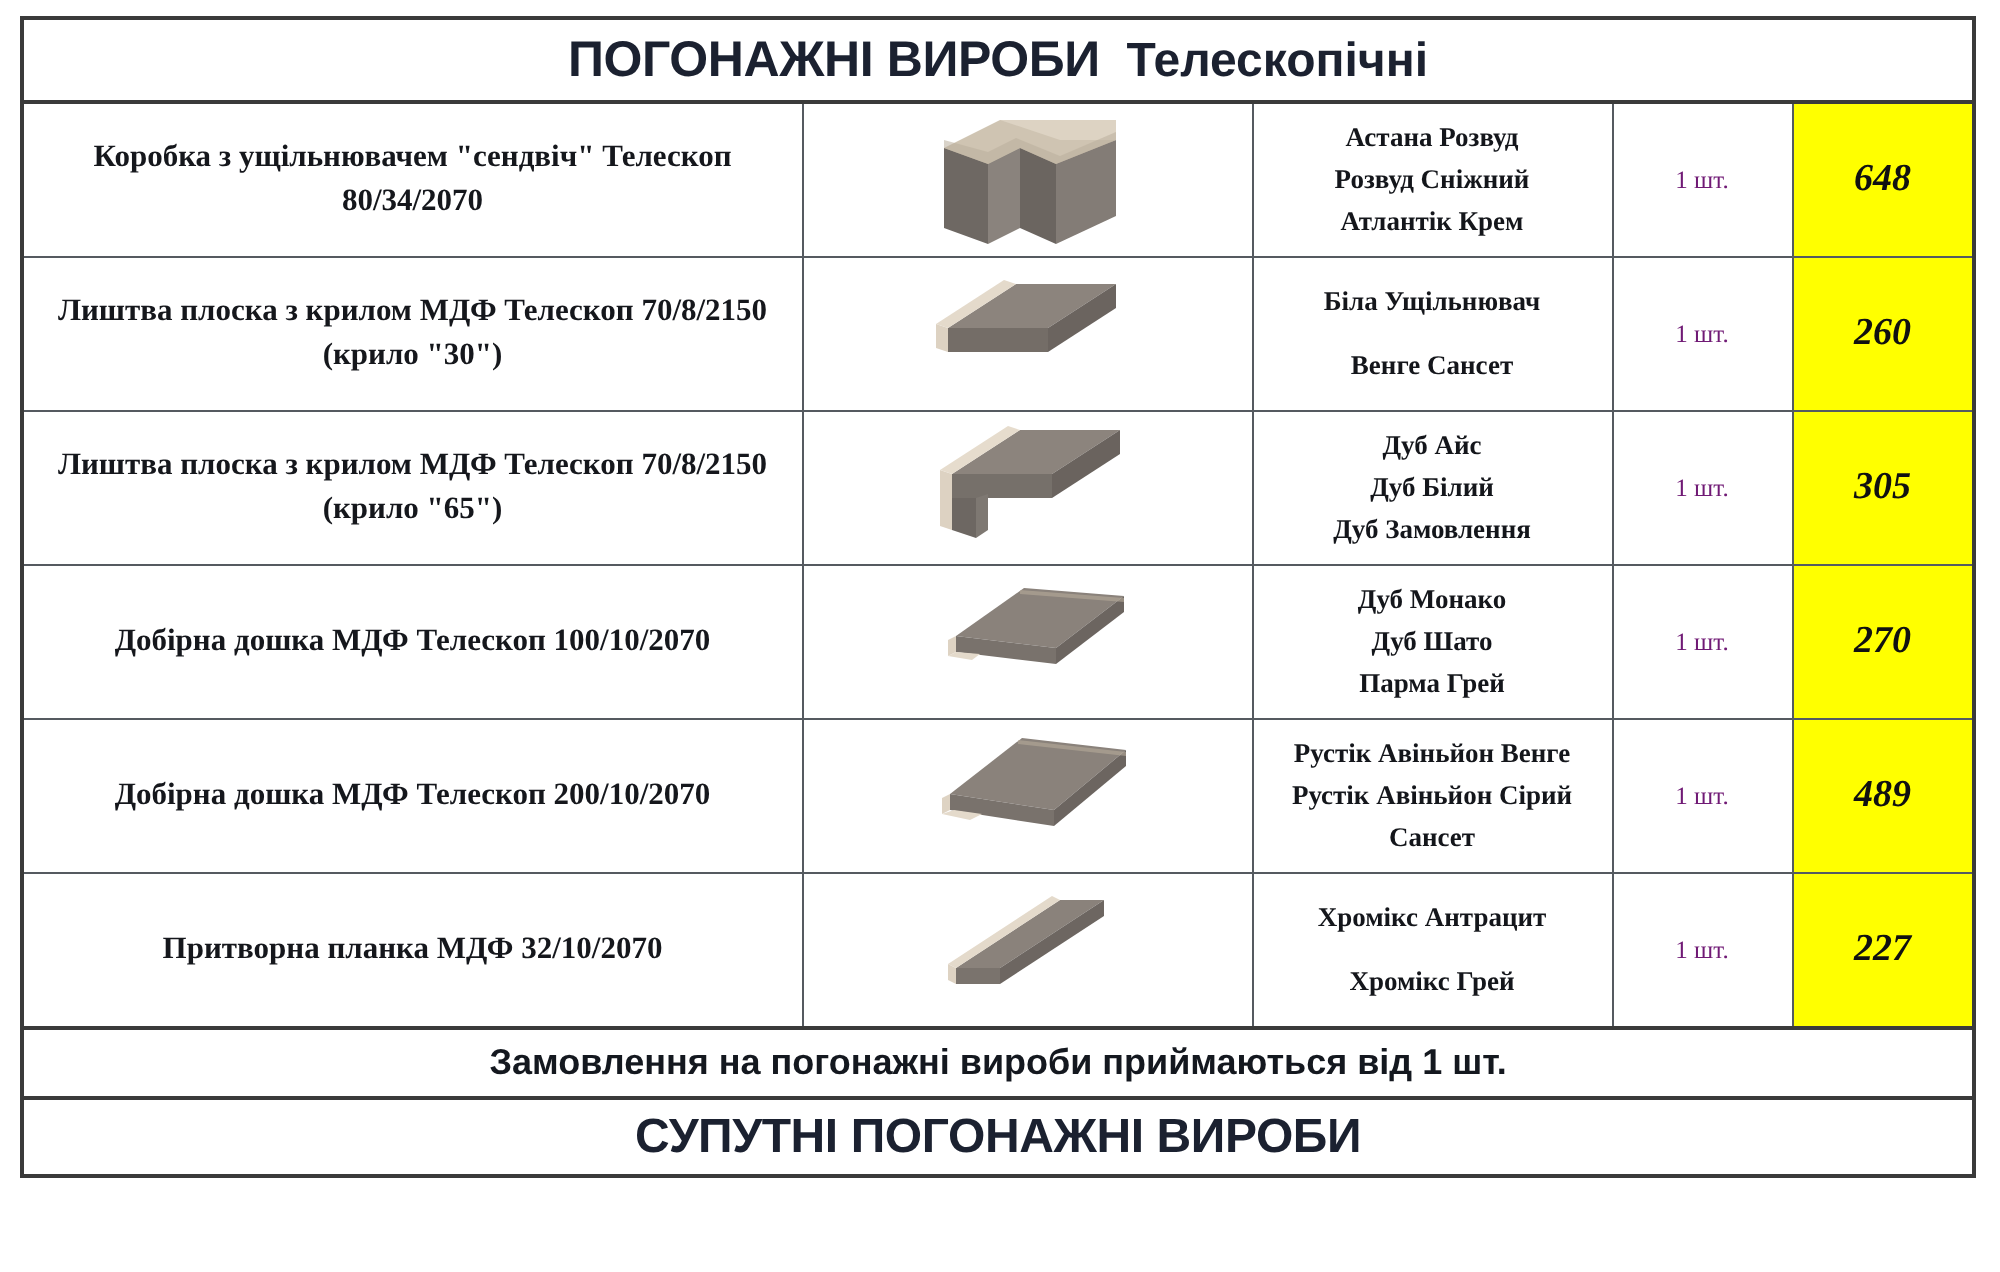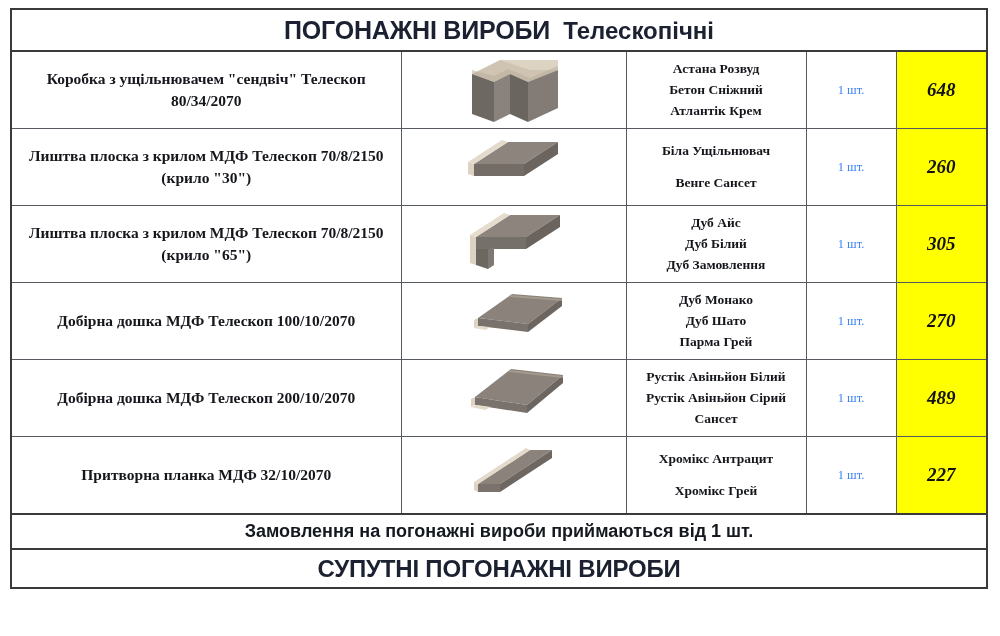--- a/index.html
+++ b/index.html
@@ -102,21 +102,21 @@
     display: flex;
     flex-direction: column;
     justify-content: space-around;
     height: 100%;
     min-height: 64px;
   }
   .decor-stack span { display: block; padding: 1px 0; }
 
   .cell-qty {
     font-size: 12.5px;
-    color: #3b82f6;
+    color: #701a75;
   }
   .cell-price {
     background: #ffff00;
     font-weight: bold;
     font-size: 19px;
     color: #111111;
     font-style: italic;
   }
 
   
@@ -175,21 +175,21 @@
             <polygon points="40,30 40,70 56,62 56,22" fill="#8a837d"></polygon>
             <polygon points="56,22 56,62 74,70 74,30" fill="#6b6560"></polygon>
             <polygon points="74,30 74,70 104,56 104,18" fill="#837c76"></polygon>
             <polygon points="18,22 40,30 56,22 74,30 104,18 104,14 76,26 54,17 40,24 18,18" fill="#b9ae9d" opacity="0.55"></polygon>
           </svg>
         </div>
       </td>
       <td class="decor-cell" rowspan="1">
         <div class="decor-stack">
           <span>Астана Розвуд</span>
-          <span>Бетон Сніжний</span>
+          <span>Розвуд Сніжний</span>
           <span>Атлантік Крем</span>
         </div>
       </td>
       <td class="cell-qty">1 шт.</td>
       <td class="cell-price">648</td>
     </tr>
 
     <tr class="product-row">
       <td class="cell-name">
         <span>Лиштва плоска з крилом   МДФ   Телескоп 70/8/2150</span>
@@ -283,21 +283,21 @@
             <polygon points="22,36 74,44 74,52 22,44" fill="#79726c"></polygon>
             <polygon points="74,44 110,14 110,22 74,52" fill="#6c6560"></polygon>
             <polygon points="18,38 22,36 22,44 18,46" fill="#ded3c3"></polygon>
             <polygon points="18,46 24,44 38,46 32,49" fill="#e4dacb"></polygon>
             <polygon points="56,9 110,15 110,17 56,11" fill="#b5aa99" opacity="0.6"></polygon>
           </svg>
         </div>
       </td>
       <td class="decor-cell">
         <div class="decor-stack">
-          <span>Рустік Авіньйон Білий</span>
+          <span>Рустік Авіньйон Венге</span>
           <span>Рустік Авіньйон Сірий</span>
           <span>Сансет</span>
         </div>
       </td>
       <td class="cell-qty">1 шт.</td>
       <td class="cell-price">489</td>
     </tr>
 
     <tr class="product-row">
       <td class="cell-name">

